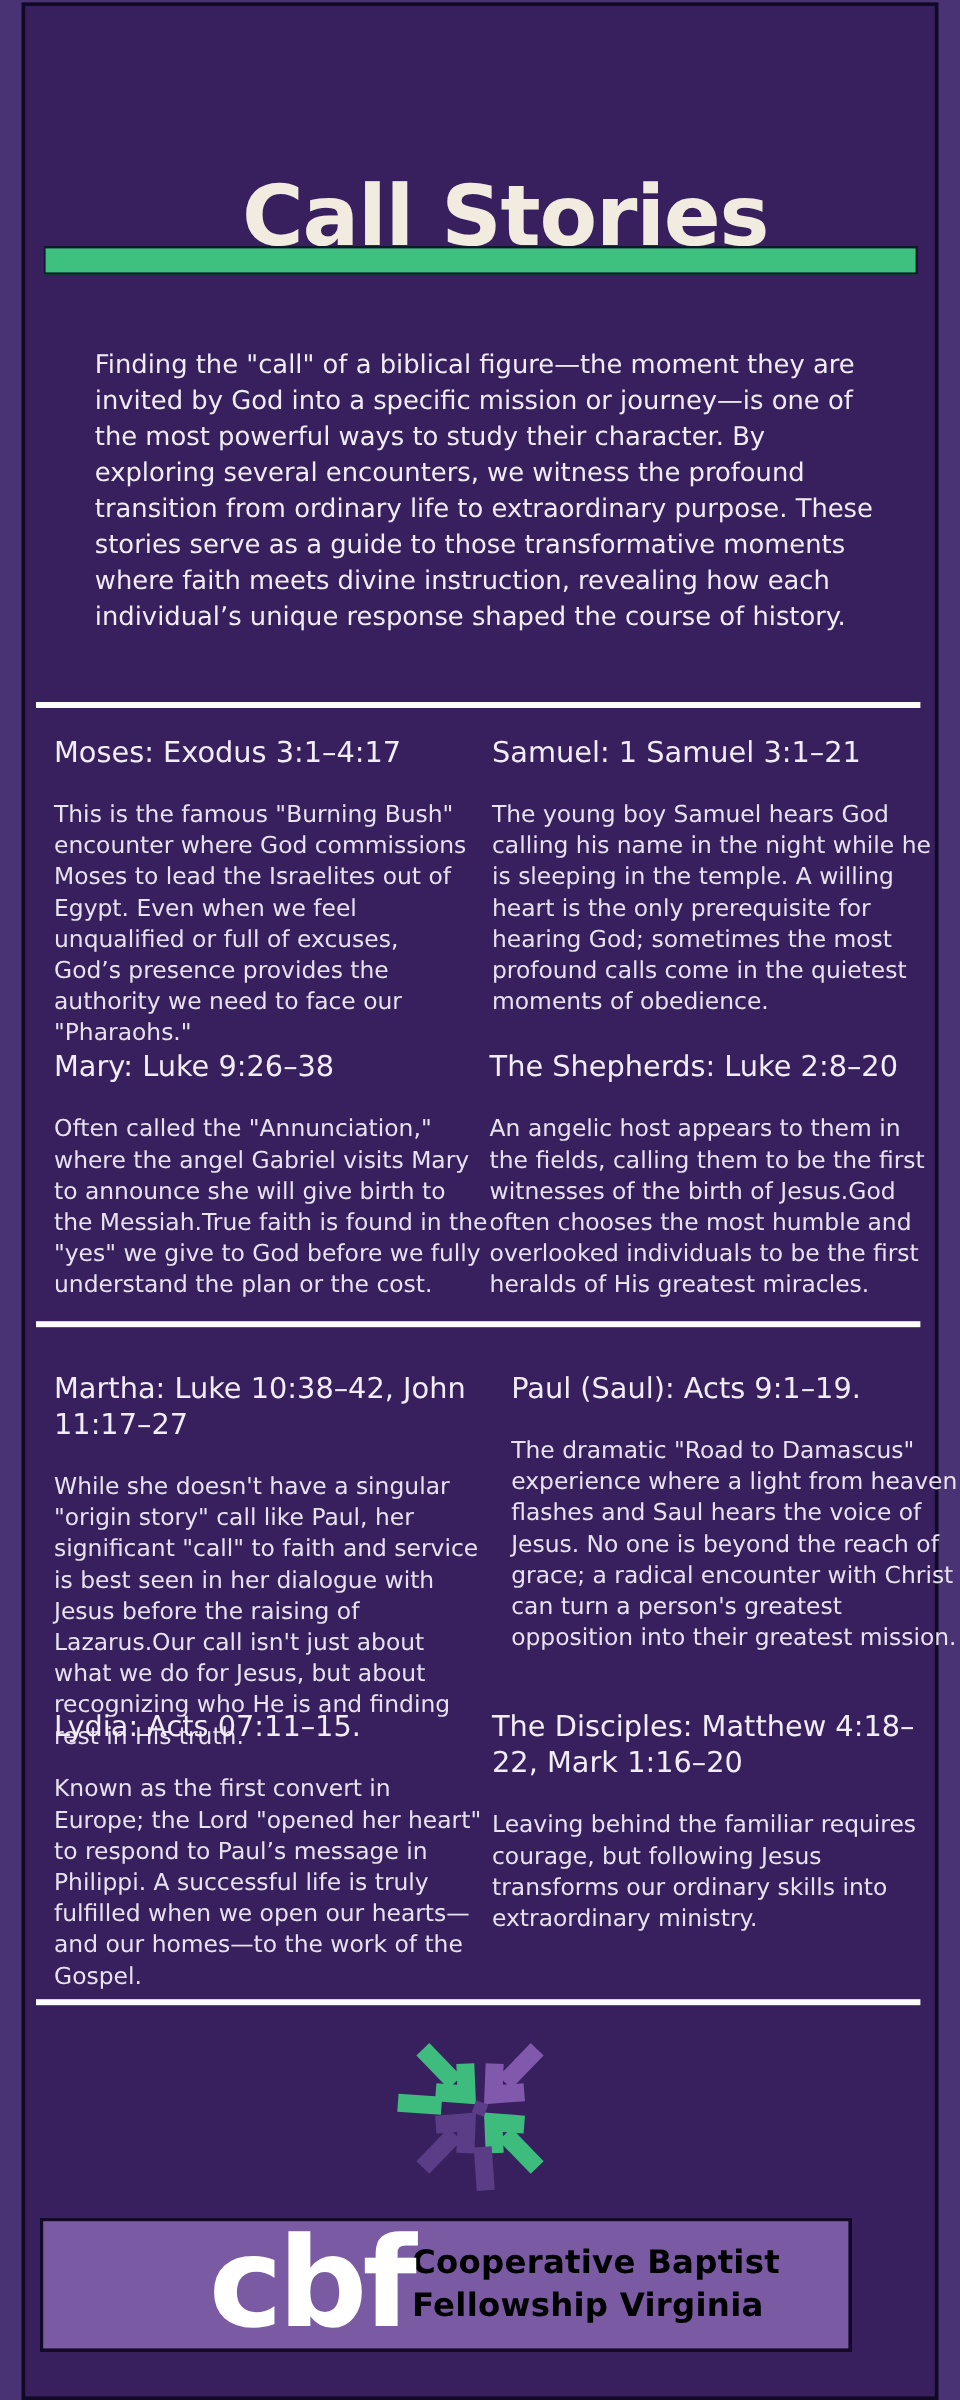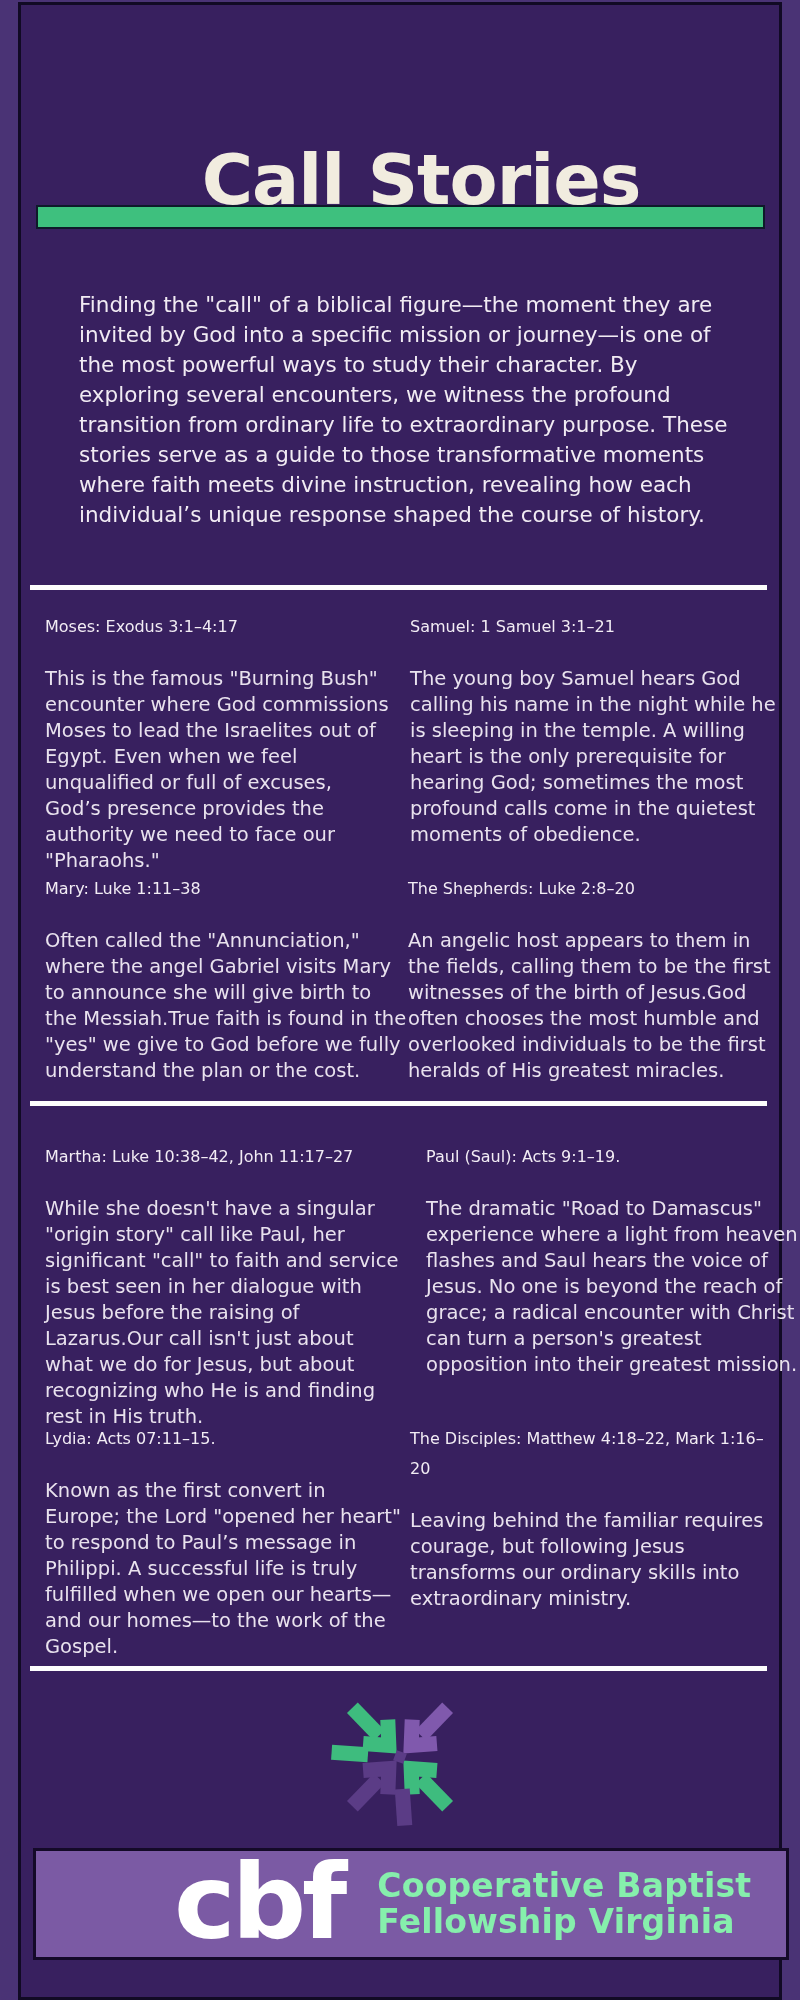--- a/index.html
+++ b/index.html
@@ -26,46 +26,46 @@
   .intro{
     position:absolute;left:79px;top:268px;width:650px;
     color:#f1ebf3;font-size:21.5px;line-height:30px;font-weight:400;
   }
   .divider{
     position:absolute;left:30px;width:737px;height:5px;background:#fdfdfd;
   }
   .d1{top:585px}.d2{top:1101px}.d3{top:1666px}
   .cell{position:absolute;color:#e9e2ee;}
   .cell h3{
-    margin:0 0 24px 0;font-size:16px;font-weight:400;
+    margin:0 0 24px 0;font-size:24px;font-weight:400;
     line-height:30px;color:#f2ecf4;
   }
   .cell p{margin:0;font-size:19.5px;line-height:26px;font-weight:400;}
   .cell-moses{left:45px;top:612px;width:348px;}
   .cell-samuel{left:410px;top:612px;width:370px;}
   .cell-mary{left:45px;top:874px;width:362px;}
   .cell-shepherds{left:408px;top:874px;width:372px;}
   .cell-martha{left:45px;top:1142px;width:356px;}
   .cell-paul{left:426px;top:1142px;width:372px;}
   .cell-lydia{left:45px;top:1424px;width:356px;}
   .cell-disciples{left:410px;top:1424px;width:360px;}
   .mark{
     position:absolute;left:322px;top:1682px;width:156px;height:150px;
   }
   .footer-bar{
-    position:absolute;left:33px;top:1848px;width:756px;height:112px;
+    position:absolute;left:33px;top:1848px;width:677px;height:112px;
     background:#7b5aa4;border:3px solid #140a28;box-sizing:border-box;
     display:flex;align-items:center;
   }
   .cbf{
     margin-left:138px;color:#ffffff;font-size:104px;font-weight:700;
     line-height:0;letter-spacing:-4px;position:relative;top:-2px;
   }
   .org{
-    margin-left:34px;color:#86efac;font-size:33px;font-weight:600;
+    color:#000000;font-size:27px;font-weight:600;
     line-height:36px;letter-spacing:0.2px;
   }
 </style>
 </head>
 <body>
 
 <div class="panel"></div>
 
 <h1 class="page-title">Call Stories</h1>
 
@@ -77,21 +77,21 @@
 
 <div class="cell cell-moses">
   <h3>Moses: Exodus 3:1–4:17</h3>
   <p>This is the famous "Burning Bush" encounter where God commissions Moses to lead the Israelites out of Egypt. Even when we feel unqualified or full of excuses, God’s presence provides the authority we need to face our "Pharaohs."</p>
 </div>
 <div class="cell cell-samuel">
   <h3>Samuel: 1 Samuel 3:1–21</h3>
   <p>The young boy Samuel hears God calling his name in the night while he is sleeping in the temple. A willing heart is the only prerequisite for hearing God; sometimes the most profound calls come in the quietest moments of obedience.</p>
 </div>
 <div class="cell cell-mary">
-  <h3>Mary: Luke 1:11–38</h3>
+  <h3>Mary: Luke 9:26–38</h3>
   <p>Often called the "Annunciation," where the angel Gabriel visits Mary to announce she will give birth to the Messiah.True faith is found in the "yes" we give to God before we fully understand the plan or the cost.</p>
 </div>
 <div class="cell cell-shepherds">
   <h3>The Shepherds: Luke 2:8–20</h3>
   <p>An angelic host appears to them in the fields, calling them to be the first witnesses of the birth of Jesus.God often chooses the most humble and overlooked individuals to be the first heralds of His greatest miracles.</p>
 </div>
 
 <div class="divider d2"></div>
 
 <div class="cell cell-martha">

